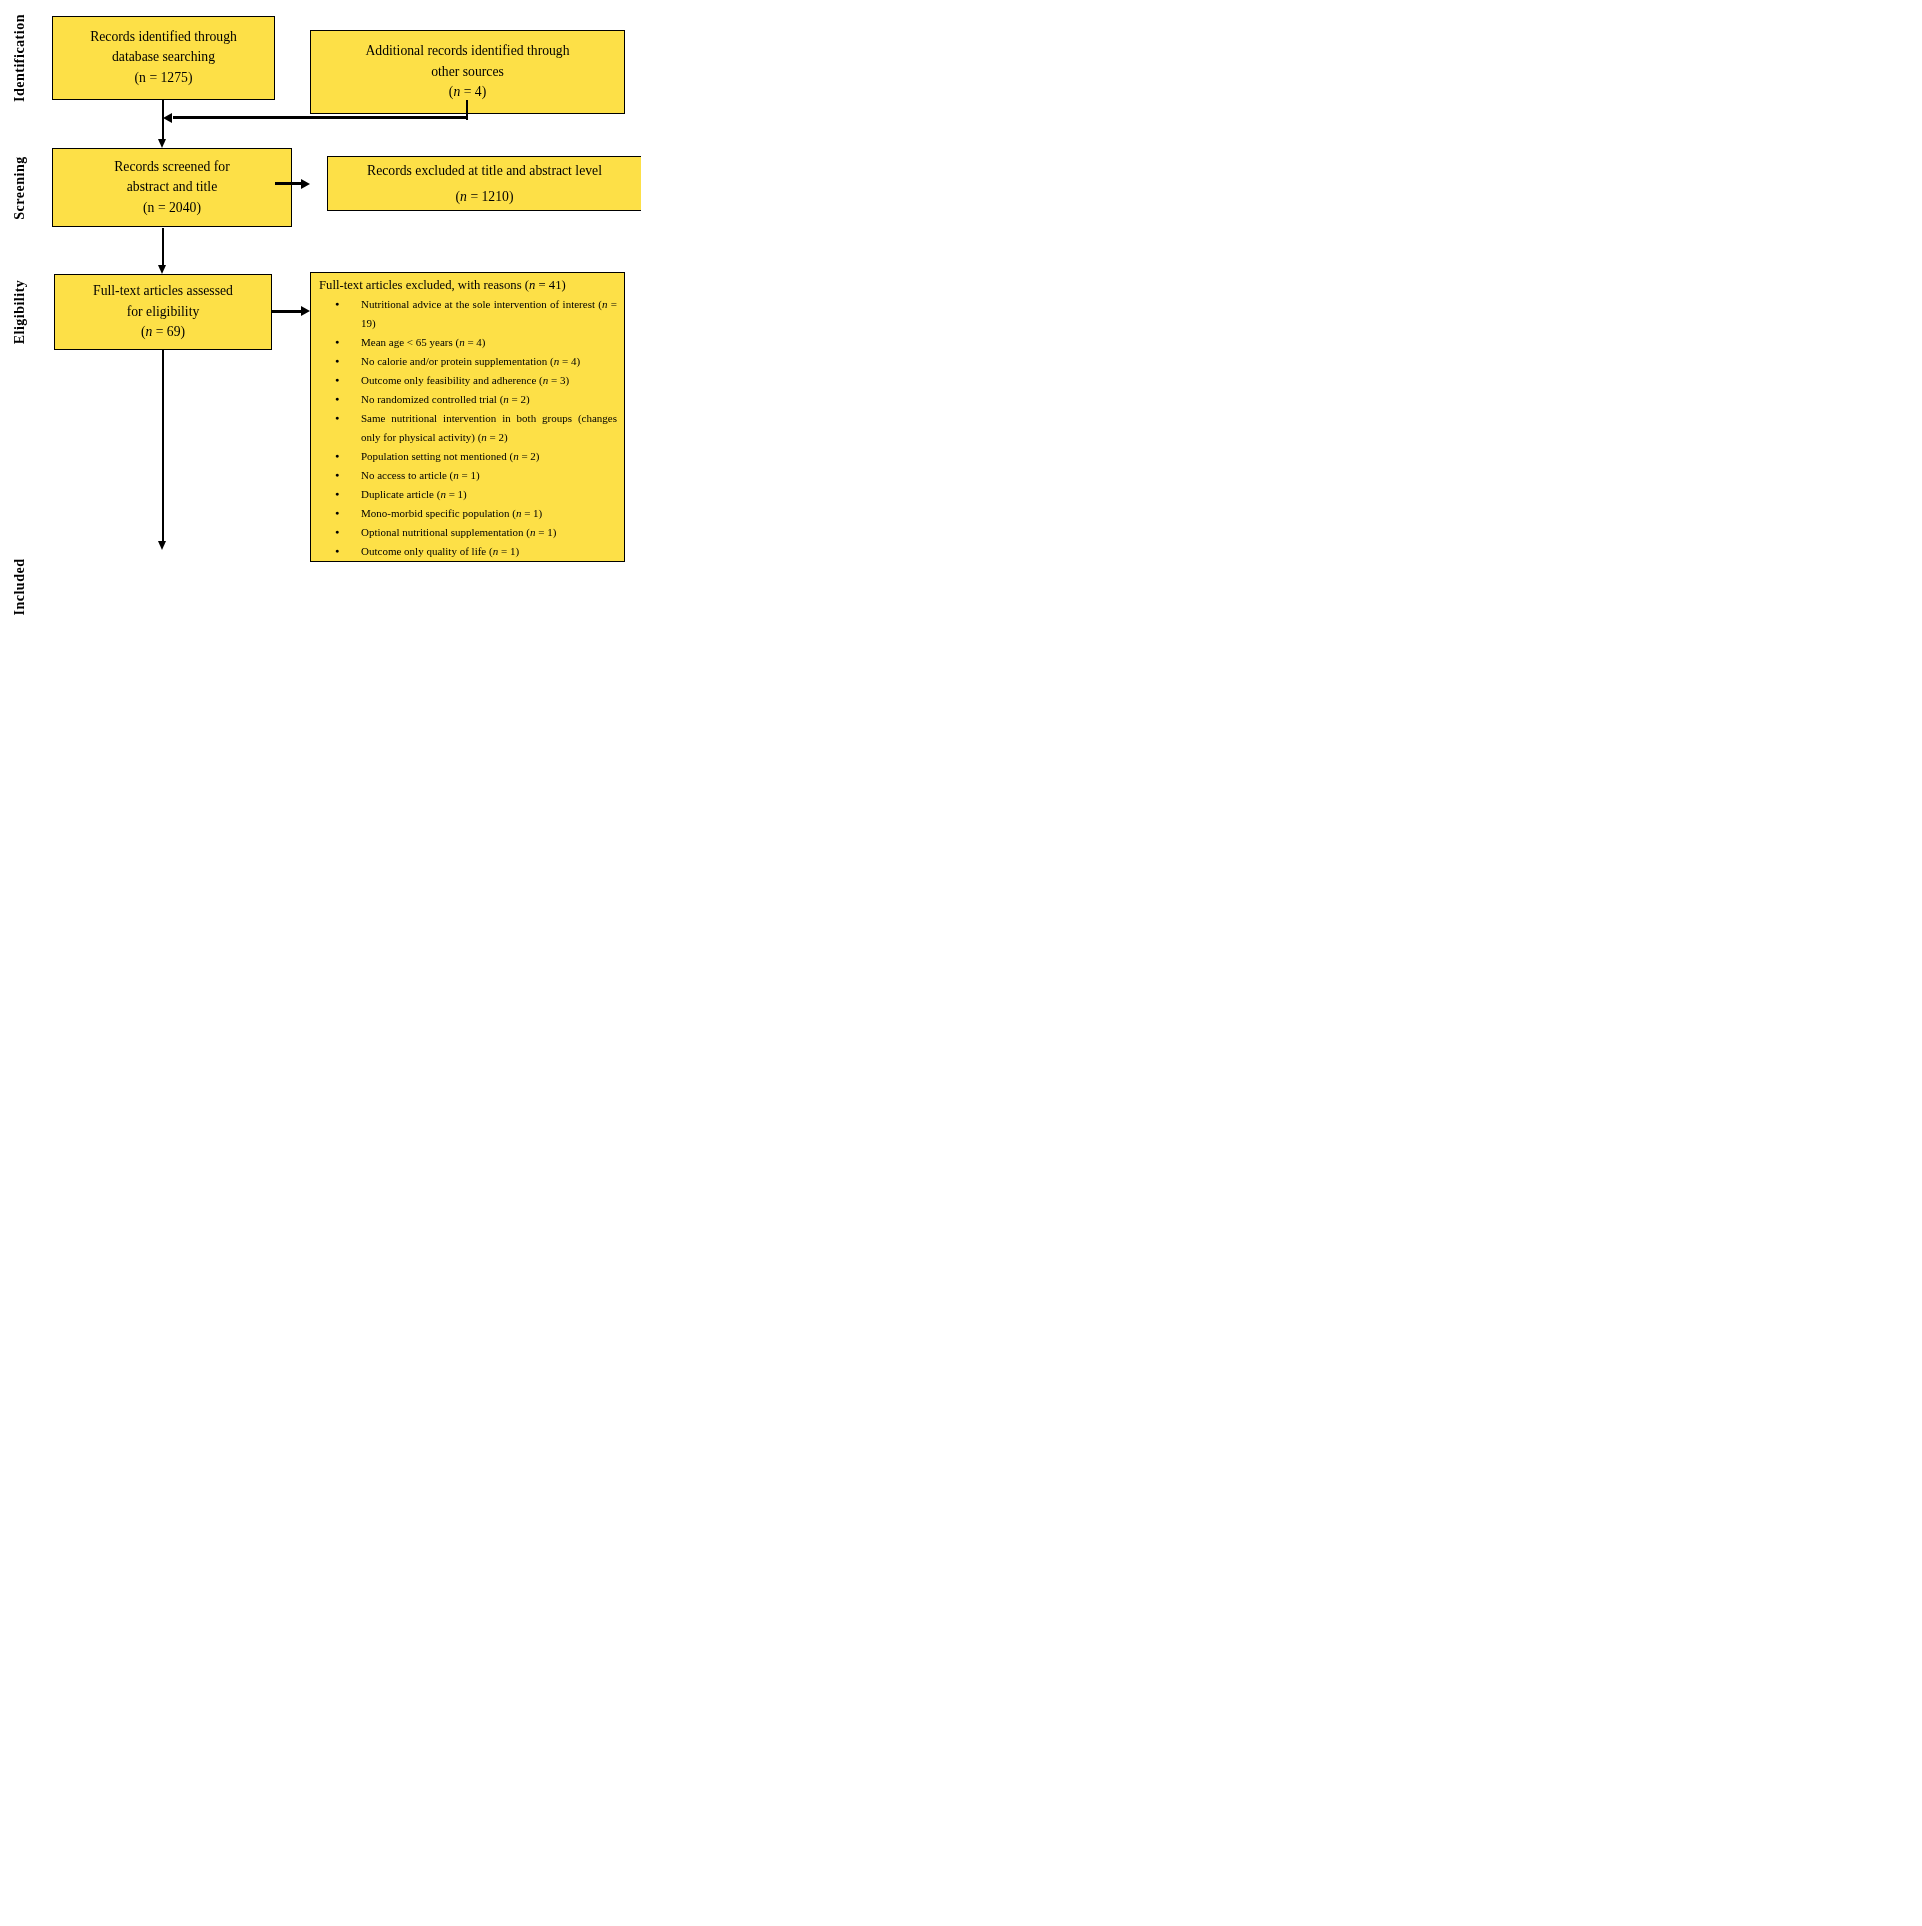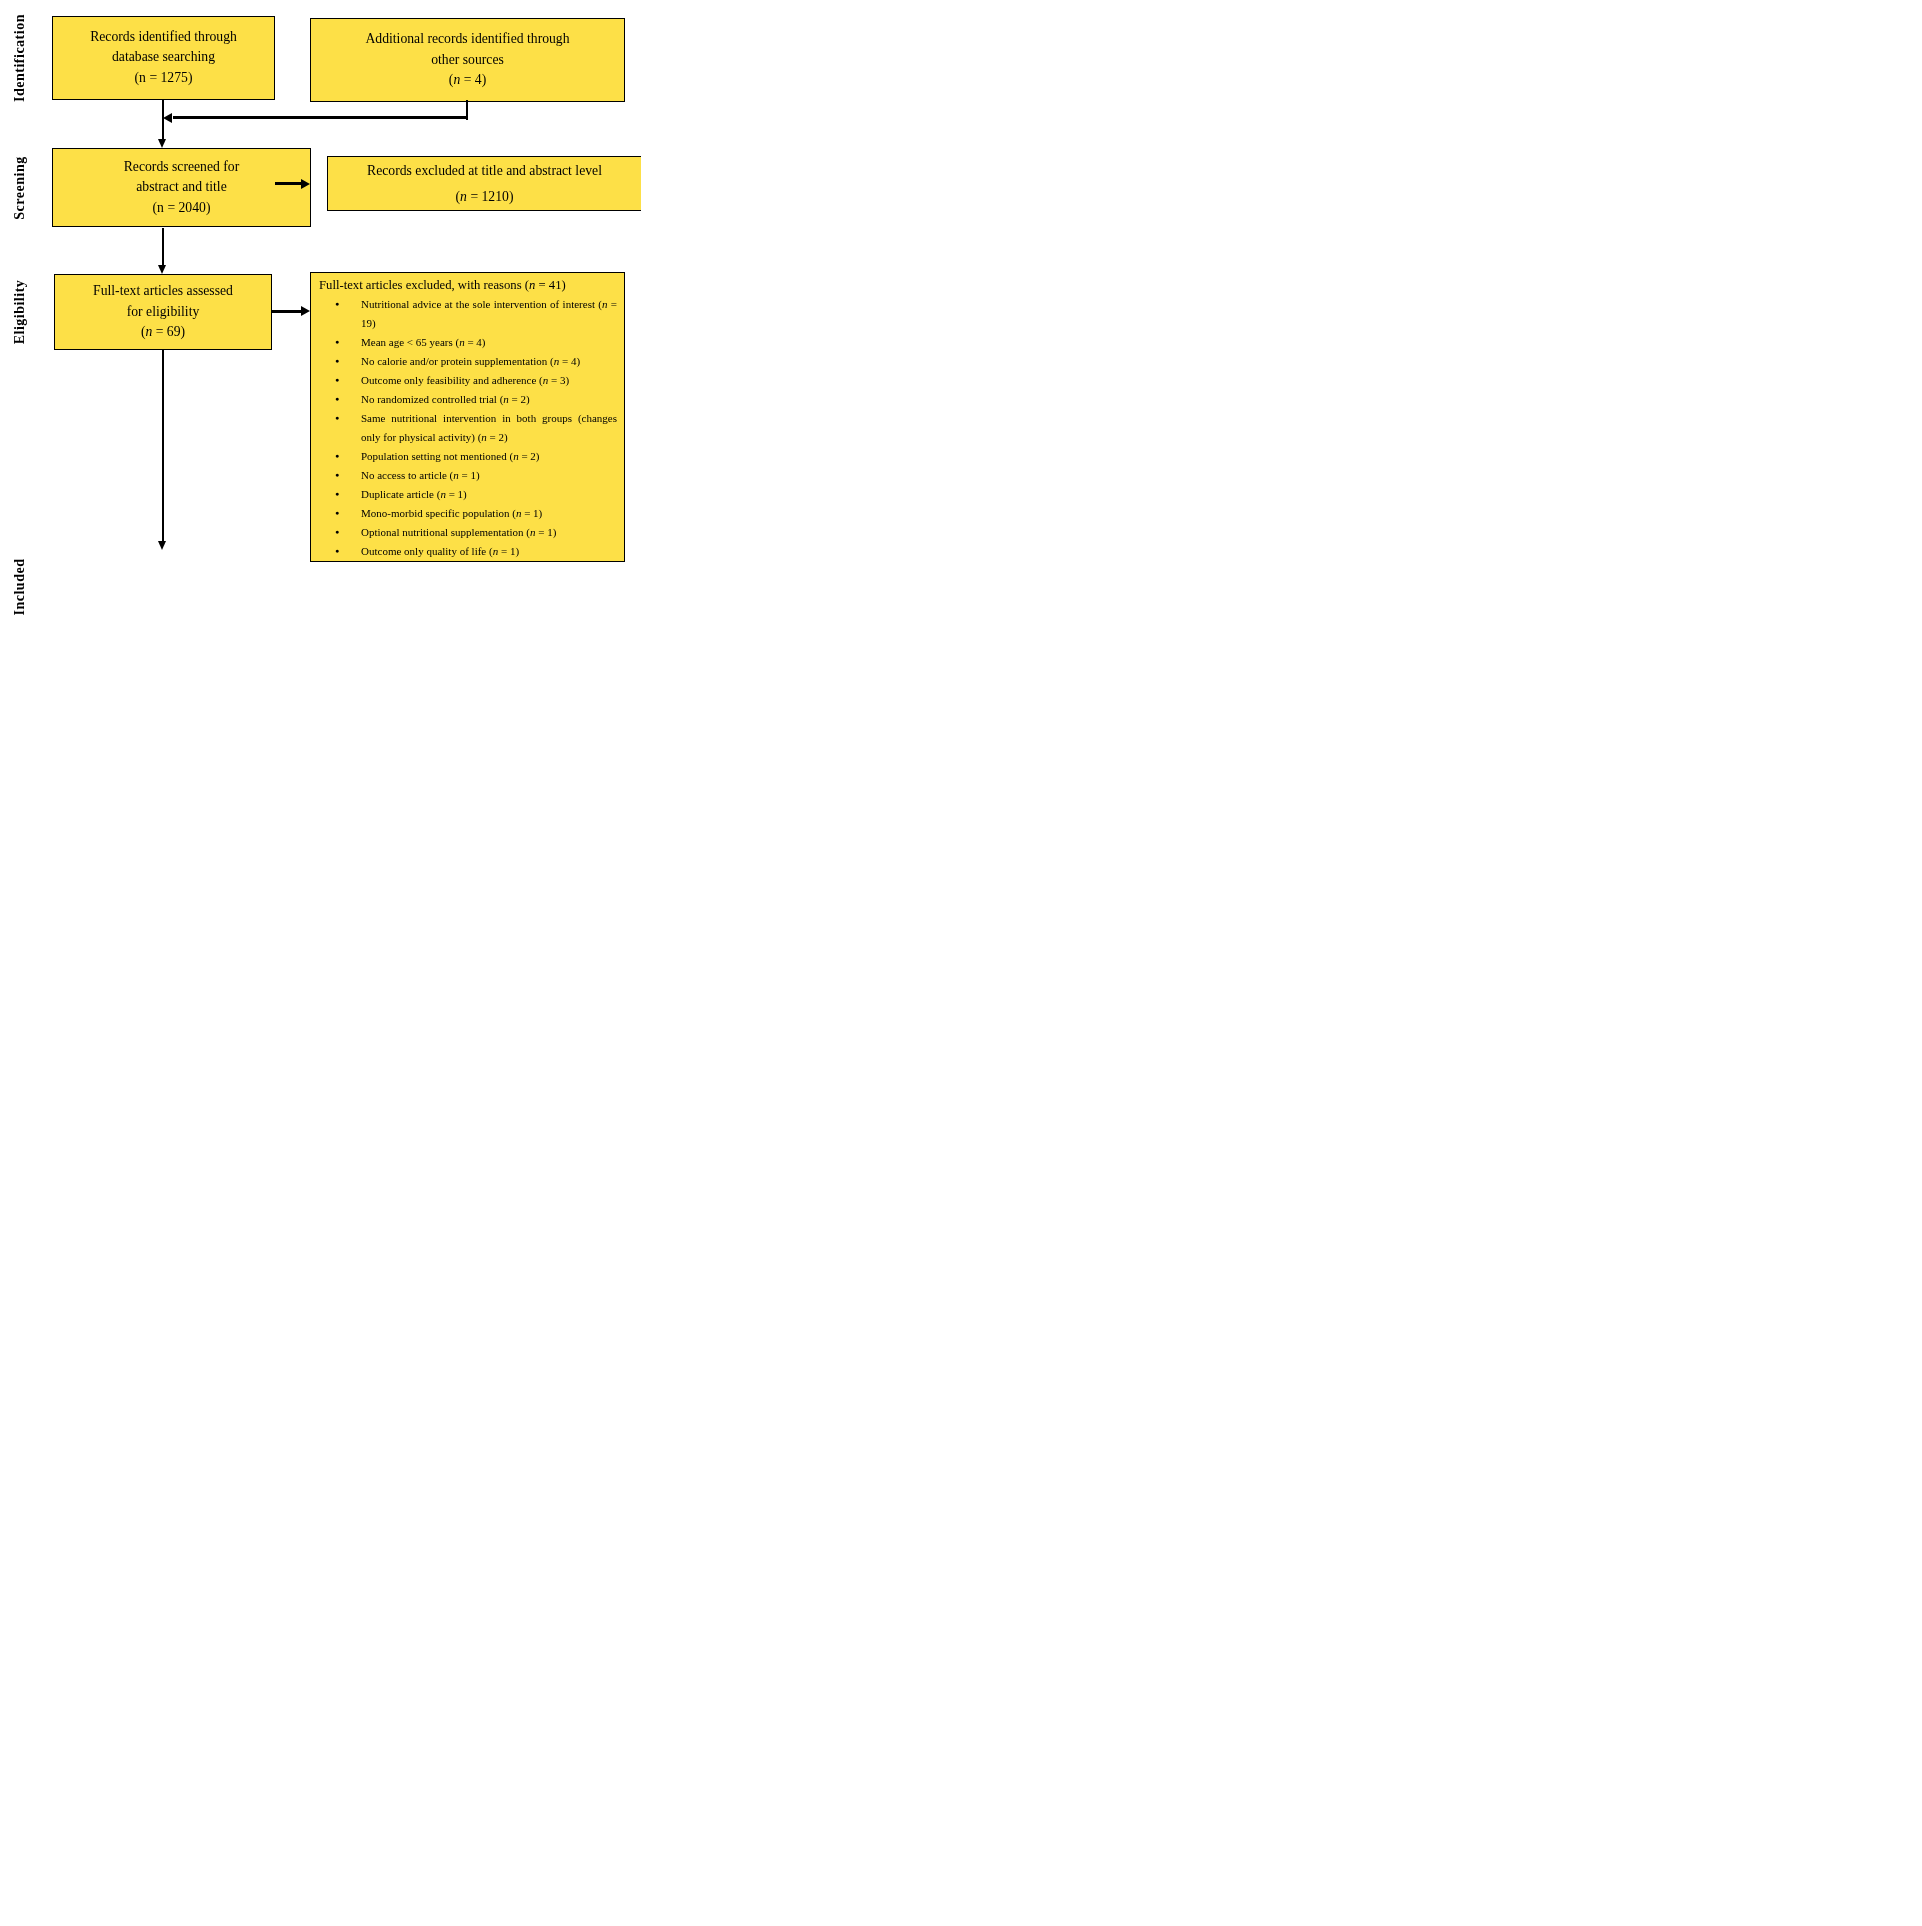--- a/index.html
+++ b/index.html
@@ -117,33 +117,33 @@
   <div class="stage-label" style="left:-61px; top:178px;">Screening</div>
   <div class="stage-label" style="left:-61px; top:302px;">Eligibility</div>
   <div class="stage-label" style="left:-61px; top:577px;">Included</div>
 
   <div class="box" style="left:52px; top:15.7px; width:223px; height:84px;">
     <div class="line">Records identified through</div>
     <div class="line">database searching</div>
     <div class="line"><span>(</span><span class="nv up">n</span><span> = 1275)</span></div>
   </div>
 
-  <div class="box" style="left:310px; top:18px; width:315px; height:84px;align-items:flex-end;">
+  <div class="box" style="left:310px; top:30px; width:315px; height:84px;align-items:flex-end;">
     <div class="line">Additional records identified through</div>
     <div class="line">other sources</div>
     <div class="line"><span>(</span><span class="nv it">n</span><span> = 4)</span></div>
   </div>
 
   <div class="vline" style="left:162px; top:100px; height:41px;"></div>
   <div class="head down" style="left:158px; top:139px;"></div>
   <div class="vline" style="left:466px; top:100px; height:20px;"></div>
   <div class="hline" style="left:173px; top:116px; width:295px;"></div>
   <div class="head left" style="left:163px; top:113px;"></div>
 
-  <div class="box" style="left:52px; top:148px; width:259px; height:79px;">
+  <div class="box" style="left:52px; top:148px; width:240px; height:79px;">
     <div class="line">Records screened for</div>
     <div class="line">abstract and title</div>
     <div class="line"><span>(</span><span class="nv up">n</span><span> = 2040)</span></div>
   </div>
 
   <div class="hline" style="left:275px; top:182px; width:26px;"></div>
   <div class="head right" style="left:301px; top:179px;"></div>
 
   <div class="box box2line" style="left:310px; top:156px; width:315px; height:55px;margin-left:17px;">
     <div class="line">Records excluded at title and abstract level</div>

